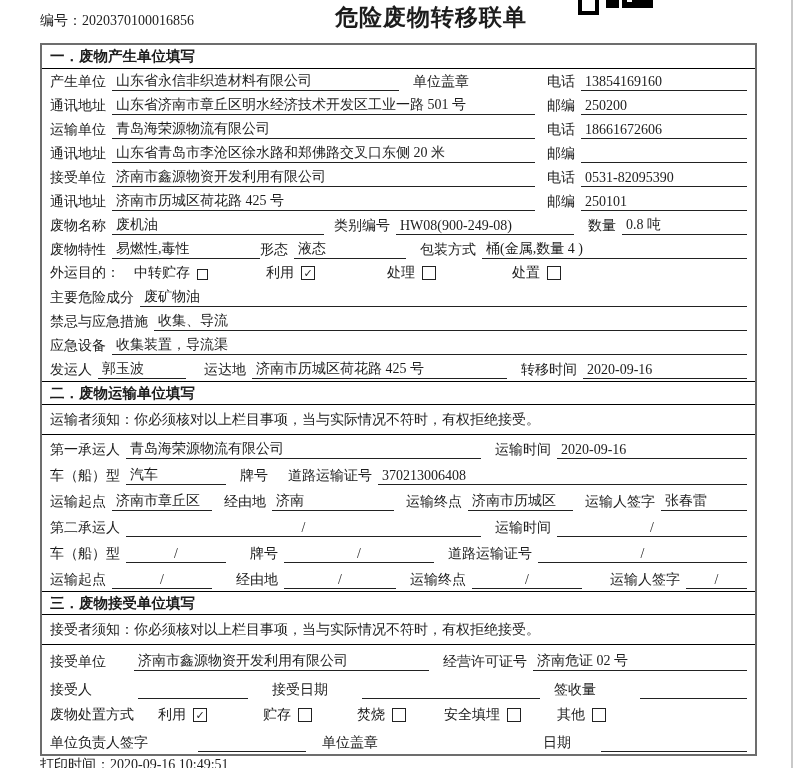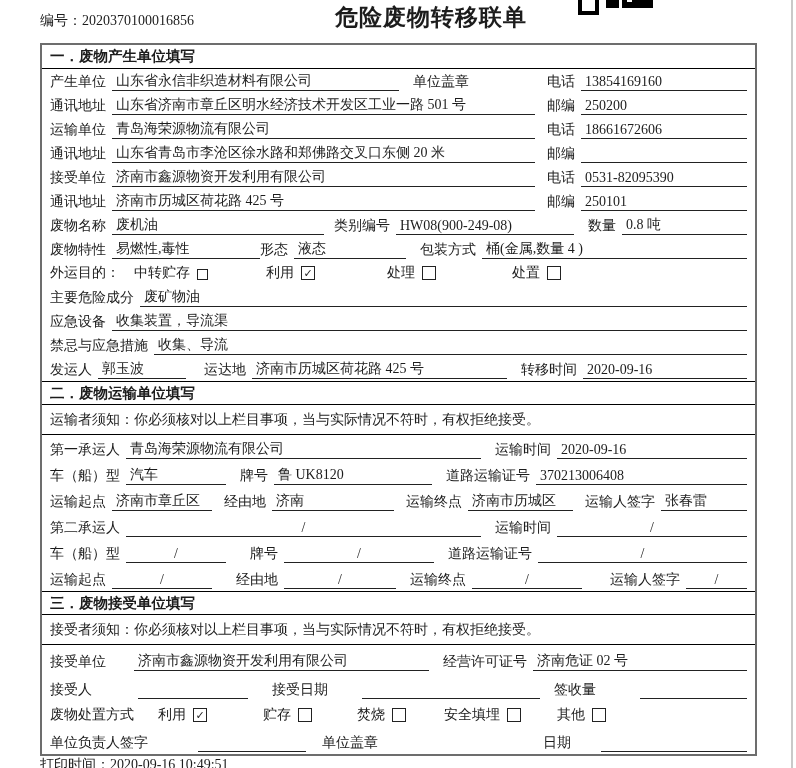--- a/index.html
+++ b/index.html
@@ -141,27 +141,27 @@
         <span class="cb"></span>
       </span>
     </div>
 
     <div class="row">
       <span class="lbl">主要危险成分</span>
       <span class="val grow">废矿物油</span>
     </div>
 
     <div class="row">
+      <span class="lbl">禁忌与应急措施</span>
+      <span class="val grow">收集、导流</span>
+    </div>
+
+    <div class="row">
       <span class="lbl">应急设备</span>
       <span class="val grow">收集装置，导流渠</span>
-    </div>
-
-    <div class="row">
-      <span class="lbl">禁忌与应急措施</span>
-      <span class="val grow">收集、导流</span>
     </div>
 
     <div class="row">
       <span class="lbl">发运人</span>
       <span class="val" style="width:88px">郭玉波</span>
       <span class="lbl" style="margin-left:18px">运达地</span>
       <span class="val" style="width:255px">济南市历城区荷花路 425 号</span>
       <span class="lbl" style="margin-left:14px">转移时间</span>
       <span class="val grow">2020-09-16</span>
     </div>
@@ -173,21 +173,20 @@
       <span class="lbl">第一承运人</span>
       <span class="val" style="width:355px">青岛海荣源物流有限公司</span>
       <span class="lbl" style="margin-left:14px">运输时间</span>
       <span class="val grow">2020-09-16</span>
     </div>
 
     <div class="row h26">
       <span class="lbl">车（船）型</span>
       <span class="val" style="width:100px">汽车</span>
       <span class="lbl" style="margin-left:14px">牌号</span>
-      <span class="val" style="width:158px">鲁 UK8120</span>
       <span class="lbl" style="margin-left:14px">道路运输证号</span>
       <span class="val grow">370213006408</span>
     </div>
 
     <div class="row h26">
       <span class="lbl">运输起点</span>
       <span class="val" style="width:100px">济南市章丘区</span>
       <span class="lbl" style="margin-left:12px">经由地</span>
       <span class="val" style="width:122px">济南</span>
       <span class="lbl" style="margin-left:12px">运输终点</span>

